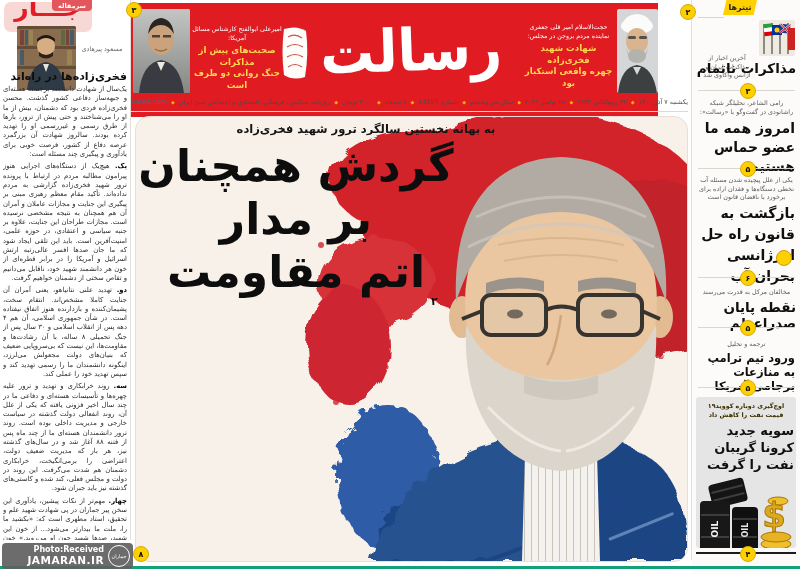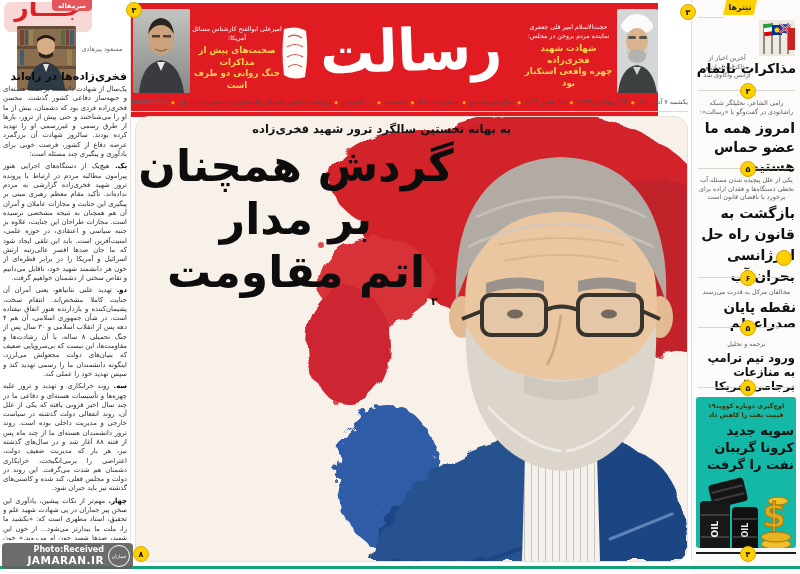--- a/index.html
+++ b/index.html
@@ -18,36 +18,36 @@
   
   .dateline{left:131px;top:94px;width:557px;height:15px;display:flex;align-items:center;gap:4px;
             font-size:6.4px;color:#4c4c4c;white-space:nowrap;overflow:hidden;}
   .sep{color:#eead00;font-size:5px;}
   .website{color:#2a7a8c;direction:ltr;font-size:6.6px;}
   .hairline{left:131px;top:111px;width:557px;height:1px;background:#ddd8d2;}
   .vline{width:1px;background:#e3dfd9;}
   
   .main-box{left:135px;top:116px;width:551px;height:444px;border-radius:14px;overflow:hidden;
             background:#f8f1ea;border:1px solid #eadfd6;}
-  .main-kicker{left:85px;top:5px;width:290px;font-weight:bold;font-size:11.5px;color:#141414;z-index:5;}
+  .main-kicker{left:85px;top:5px;width:290px;text-align:center;font-weight:bold;font-size:11.5px;color:#141414;z-index:5;}
   .main-headline{left:0px;top:22px;width:320px;text-align:center;font-weight:bold;color:#0d0d0d;
                  font-size:44px;line-height:53px;z-index:5;}
   .headline-badge{left:295px;top:178px;font-size:11px;font-weight:bold;color:#111;z-index:6;}
   .sub-block{left:5px;top:306px;width:255px;text-align:center;z-index:5;}
   .sub-kicker{font-weight:bold;font-size:10.5px;color:#1a1a1a;}
   .sub-line{font-weight:bold;font-size:26px;line-height:33px;color:#0d0d0d;}
   .sub-red{font-weight:bold;font-size:30px;line-height:36px;color:#e11b22;}
   
   .sidebar{left:692px;top:0;width:108px;height:574px;background:#fcfbf9;}
   .sb-tab{left:723px;top:0;width:34px;height:15px;background:#ffd000;color:#222;font-weight:bold;font-size:8px;
           display:flex;align-items:center;justify-content:center;clip-path:polygon(10% 0,100% 0,90% 100%,0 100%);z-index:4;}
   .sb-kicker{color:#5a5a5a;font-size:6.4px;line-height:8.6px;text-align:center;}
   .sb-headline{color:#0f0f0f;font-weight:bold;}
   .sb-div{left:698px;width:97px;height:1px;background:#d9d5cf;}
-  .ybox{left:696px;top:397px;width:100px;height:151px;background:#14b8a6;border-radius:3px;overflow:hidden;}
+  .ybox{left:696px;top:397px;width:100px;height:151px;background:#e5e5e5;border-radius:3px;overflow:hidden;}
   .ybox .sb-kicker{color:#3d3000;font-weight:bold;}
   .darkline{left:696px;top:552px;width:100px;height:2px;background:#1c1c1c;}
   
   .leftcol{left:0;top:0;width:130px;height:574px;background:#fff;}
   .bubble{left:4px;top:2px;width:88px;height:30px;background:#f8d8d4;border-radius:7px;overflow:hidden;}
   .bubble-mark{margin-top:-9px;text-align:center;color:#e01e26;font-weight:bold;font-size:25px;letter-spacing:1px;}
   .ed-tab{left:52px;top:0px;width:40px;height:11px;background:#e2565c;color:#fff;font-size:6.5px;font-weight:bold;
           display:flex;align-items:center;justify-content:center;border-radius:0 0 4px 4px;z-index:3;}
   .author-name{left:78px;top:45px;width:48px;font-size:6.4px;color:#666;text-align:center;}
   .ed-title{left:3px;top:70px;width:124px;font-size:11px;font-weight:bold;color:#0d0d0d;text-align:right;}
@@ -178,21 +178,21 @@
 
   <div class="abs dateline rtl">
     <span>یکشنبه ۷ آذر ۱۴۰۰</span>
       <span class="sep">◆</span>
     <span>۲۲ ربیع‌الثانی ۱۴۴۳</span>
       <span class="sep">◆</span>
     <span>۲۸ نوامبر ۲۰۲۱</span>
       <span class="sep">◆</span>
     <span>سال سی‌وششم</span>
       <span class="sep">◆</span>
-    <span>شماره 14829</span>
+    <span>شماره 14195</span>
       <span class="sep">◆</span>
     <span>۸ صفحه</span>
       <span class="sep">◆</span>
     <span>۳۰۰۰ تومان</span>
       <span class="sep">◆</span>
     <span>روزنامه سیاسی، فرهنگی، اقتصادی و اجتماعی صبح ایران</span>
       <span class="sep">◆</span>
     <span class="website">www.resalat-news.com</span>
 
   </div>

